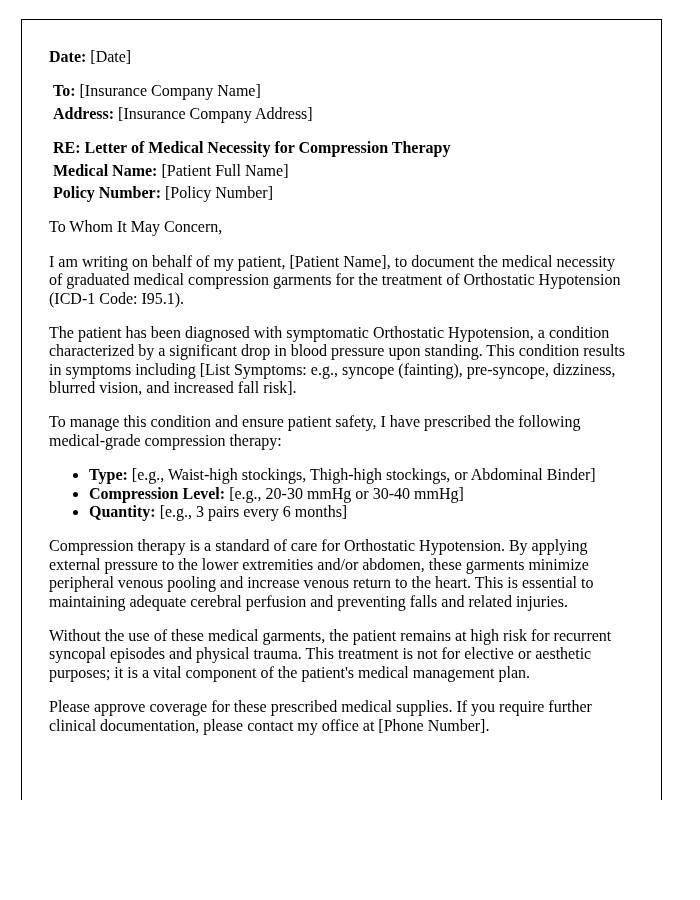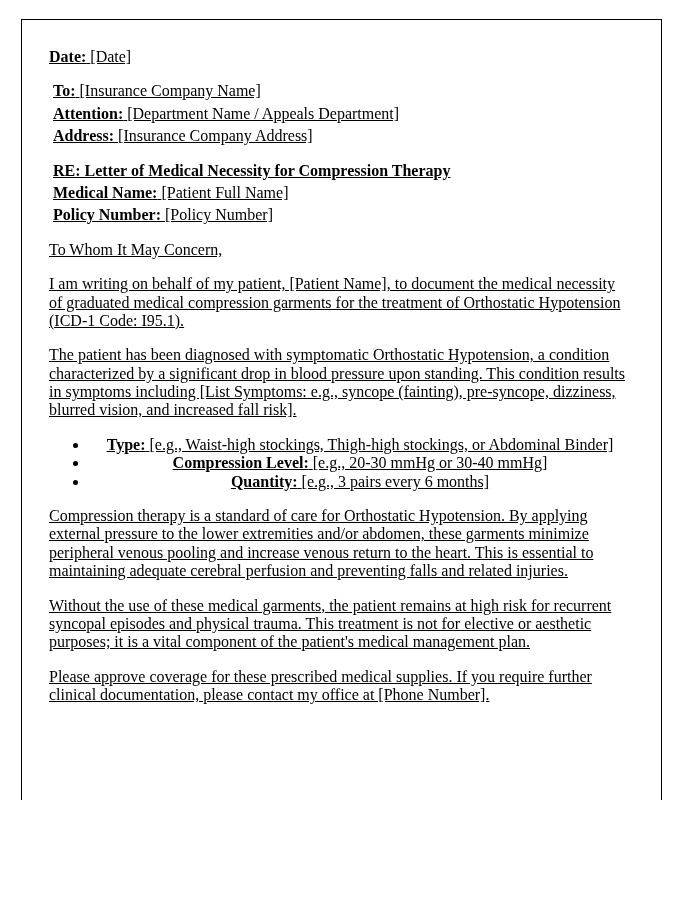--- a/index.html
+++ b/index.html
@@ -28,26 +28,24 @@
     border-bottom: none; 
     padding: 12px 30px 0 27px;
     overflow: hidden;
     background: #ffffff;
   }
   .letter p,
   .letter .block,
   .letter ul {
     margin: 16px 0;
     padding: 0;
-    text-decoration: underline;
   }
   .letter ul {
     padding-left: 40px;
     list-style-type: disc;
-    text-align: center;
   }
   .letter li {
     margin: 0;
   }
   .line {
     margin: 4px;
   }
   strong {
     font-weight: bold;
   }
@@ -59,23 +57,20 @@
 
   <p class="date-line">
     <strong>Date:</strong> <span>[Date]</span>
   </p>
 
   <div class="block">
     <div class="line">
       <strong>To:</strong> <span>[Insurance Company Name]</span>
     </div>
     <div class="line">
-      <strong>Attention:</strong> <span>[Department Name / Appeals Department]</span>
-    </div>
-    <div class="line">
       <strong>Address:</strong> <span>[Insurance Company Address]</span>
     </div>
   </div>
 
   <div class="block">
     <div class="line">
       <strong>RE: Letter of Medical Necessity for Compression Therapy</strong>
     </div>
     <div class="line">
       <strong>Medical Name:</strong> <span>[Patient Full Name]</span>
@@ -84,20 +79,21 @@
       <strong>Policy Number:</strong> <span>[Policy Number]</span>
     </div>
   </div>
 
   <p>To Whom It May Concern,</p>
 
   <p>I am writing on behalf of my patient, [Patient Name], to document the medical necessity of graduated medical compression garments for the treatment of Orthostatic Hypotension (ICD-1 Code: I95.1).</p>
 
   <p>The patient has been diagnosed with symptomatic Orthostatic Hypotension, a condition characterized by a significant drop in blood pressure upon standing. This condition results in symptoms including [List Symptoms: e.g., syncope (fainting), pre-syncope, dizziness, blurred vision, and increased fall risk].</p>
 
+  <p>To manage this condition and ensure patient safety, I have prescribed the following medical-grade compression therapy:</p>
 
   <ul>
     <li>
       <strong>Type:</strong> <span>[e.g., Waist-high stockings, Thigh-high stockings, or Abdominal Binder]</span>
     </li>
     <li>
       <strong>Compression Level:</strong> <span>[e.g., 20-30 mmHg or 30-40 mmHg]</span>
     </li>
     <li>
       <strong>Quantity:</strong> <span>[e.g., 3 pairs every 6 months]</span>

